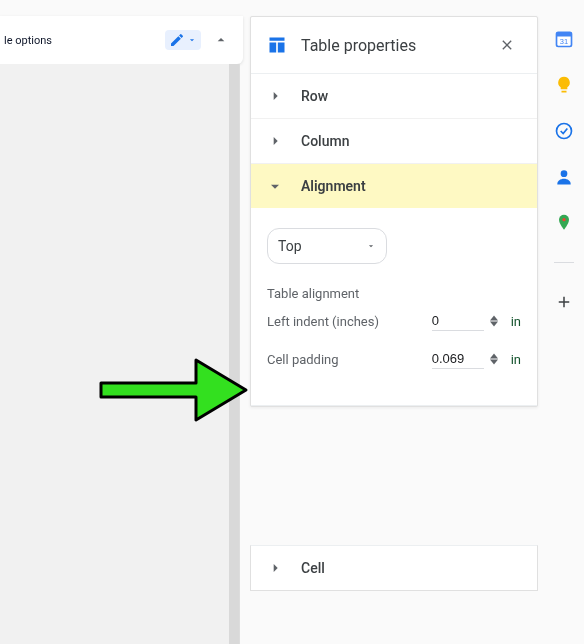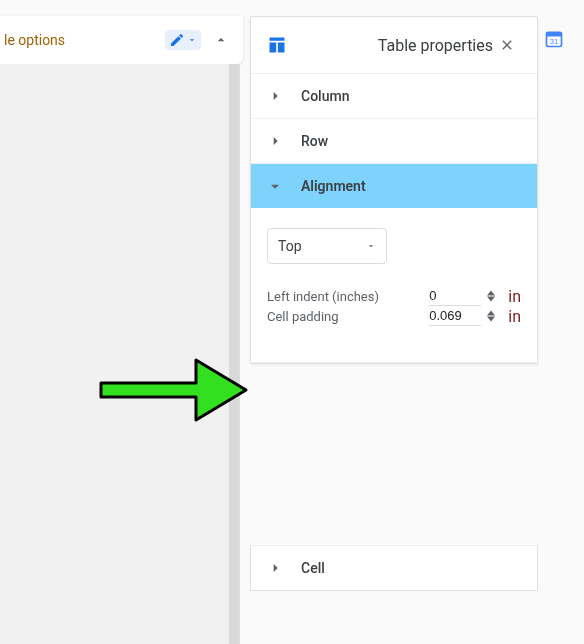--- a/index.html
+++ b/index.html
@@ -21,22 +21,22 @@
     height: 48px;
     background: #fff;
     box-shadow: 0 1px 3px rgba(60,64,67,.15);
     border-radius: 0 0 6px 0;
     display: flex;
     align-items: center;
     padding: 0 8px 0 4px;
   }
   .topbar .truncated {
     flex: 1;
-    font-size: 14px;
-    color: #a16207;
+    font-size: 11px;
+    color: #0f172a;
     white-space: nowrap;
     overflow: hidden;
   }
   .icon-btn {
     width: 28px; height: 28px;
     display: flex; align-items:center; justify-content:center;
     border-radius: 4px;
     cursor: pointer;
   }
   .pencil-wrap {
@@ -65,76 +65,77 @@
     border:1px solid #e0e0e0;
     border-radius:2px;
     box-shadow:0 1px 3px rgba(60,64,67,.08);
   }
   .panel-header {
     display:flex; align-items:center;
     padding:14px 16px;
     border-bottom:1px solid #eceff1;
   }
   .panel-header .title {
-    flex:1; font-size:16px; color:#3c4043; margin-left:14px;text-align:right;
+    flex:1; font-size:16px; color:#3c4043; margin-left:14px;
   }
   .section-row {
     display:flex; align-items:center;
     padding:14px 16px;
     border-bottom:1px solid #f1f1f1;
     cursor:pointer;
   }
   .section-row.expanded {
-    background:#7dd3fc;
+    background:#fef9c3;
     border-bottom:none;
     align-items:center;
   }
   .section-row .label {
     margin-left:18px;
     font-size:14px; color:#3c4043; font-weight:500;
   }
   .section-row.expanded .label { font-weight:600; }
 
   .section-body {
     padding:20px 16px 24px 16px;
     border-bottom:1px solid #eceff1;
   }
   .field-label {
     font-size:13px; color:#5f6368; margin-bottom:10px;
   }
   .dropdown {
     width:120px; height:36px;
-    border:1px solid #dadce0; border-radius:4px;
+    border:1px solid #dadce0; border-radius:12px;
     display:flex; align-items:center; justify-content:space-between;
     padding:0 10px; font-size:14px; color:#3c4043;
     cursor:pointer; margin-bottom:22px; background:#fff;
   }
   .num-row {
     display:flex; align-items:center; justify-content:space-between;
+    margin-bottom:18px;
   }
   .num-row .lbl { font-size:13px; color:#5f6368; }
   .num-row .rhs { display:flex; align-items:center; gap:6px; }
   .num-input {
     width:52px; border:none; border-bottom:1px solid #dadce0;
     font-size:13px; color:#202124; text-align:left; padding:2px 0;
     background:transparent; outline:none;
   }
   .stepper { display:flex; flex-direction:column; line-height:0; cursor:pointer; }
-  .unit { font-size:16px; color:#7f1d1d;padding-left:7px; }
+  .unit { font-size:13px; color:#14532d;padding-left:7px; }
 
   .color-section {
     position:absolute; top:545px; left:250px; width:288px;
     background:#fff; border:1px solid #e0e0e0;
     border-top:1px solid #eceff1;
   }
   .color-section .section-row { border-bottom:none; }
 
   .right-rail {
     position:absolute; top:16px; right:0; width:40px;
-    display:flex; flex-direction:row; align-items:center; gap:24px;
+    display:flex; flex-direction:column; align-items:center; gap:24px;
     padding-top:12px;
   }
   .rail-item {
     width:22px; height:22px; display:flex; align-items:center; justify-content:center;
     cursor:pointer;
   }
   .rail-divider {
     width:20px; height:1px; background:#dadce0; margin:4px 0;
   }
 
@@ -192,30 +193,30 @@
       </span>
     </div>
   </div>
 
   <div class="section-row">
     <span>
       <svg width="16" height="16" viewBox="0 0 24 24">
           <path fill="#5f6368" d="M10 6l6 6-6 6V6z"></path>
         </svg>
     </span>
+    <span class="label">Row</span>
+  </div>
+
+  <div class="section-row">
+    <span>
+      <svg width="16" height="16" viewBox="0 0 24 24">
+          <path fill="#5f6368" d="M10 6l6 6-6 6V6z"></path>
+        </svg>
+    </span>
     <span class="label">Column</span>
-  </div>
-
-  <div class="section-row">
-    <span>
-      <svg width="16" height="16" viewBox="0 0 24 24">
-          <path fill="#5f6368" d="M10 6l6 6-6 6V6z"></path>
-        </svg>
-    </span>
-    <span class="label">Row</span>
   </div>
 
   <div class="section-row expanded">
     <span>
       <svg width="16" height="16" viewBox="0 0 24 24">
           <path fill="#5f6368" d="M6 10l6 6 6-6H6z"></path>
         </svg>
     </span>
     <span class="label">Alignment</span>
   </div>
@@ -223,20 +224,21 @@
   <div class="section-body">
     <div class="dropdown">
       <span>Top</span>
       <span>
         <svg width="10" height="10" viewBox="0 0 24 24">
             <path fill="#5f6368" d="M7 10l5 5 5-5z"></path>
           </svg>
       </span>
     </div>
 
+    <div class="field-label">Table alignment</div>
 
     <div class="num-row">
       <span class="lbl">Left indent (inches)</span>
       <div class="rhs">
         <input class="num-input" value="0" style="">
         <div class="stepper">
           <svg width="8" height="6" viewBox="0 0 10 6">
               <path fill="#5f6368" d="M5 0l5 6H0z"></path>
             </svg>
           <svg width="8" height="6" viewBox="0 0 10 6">

